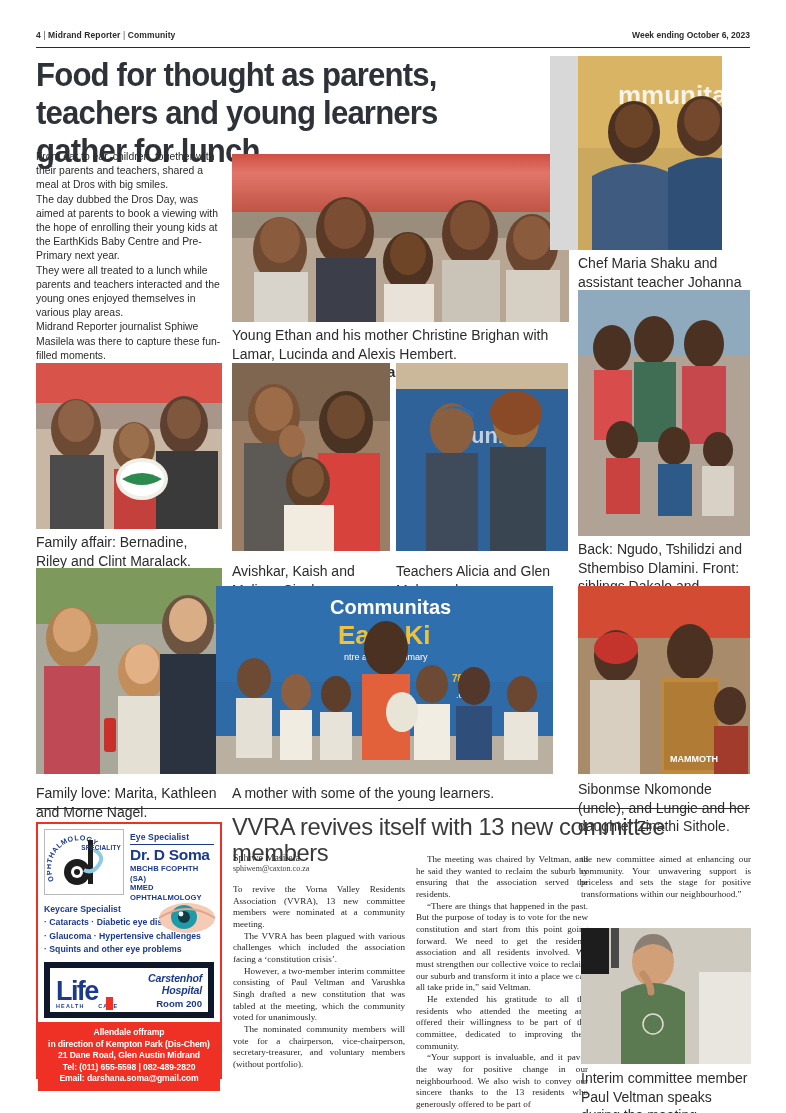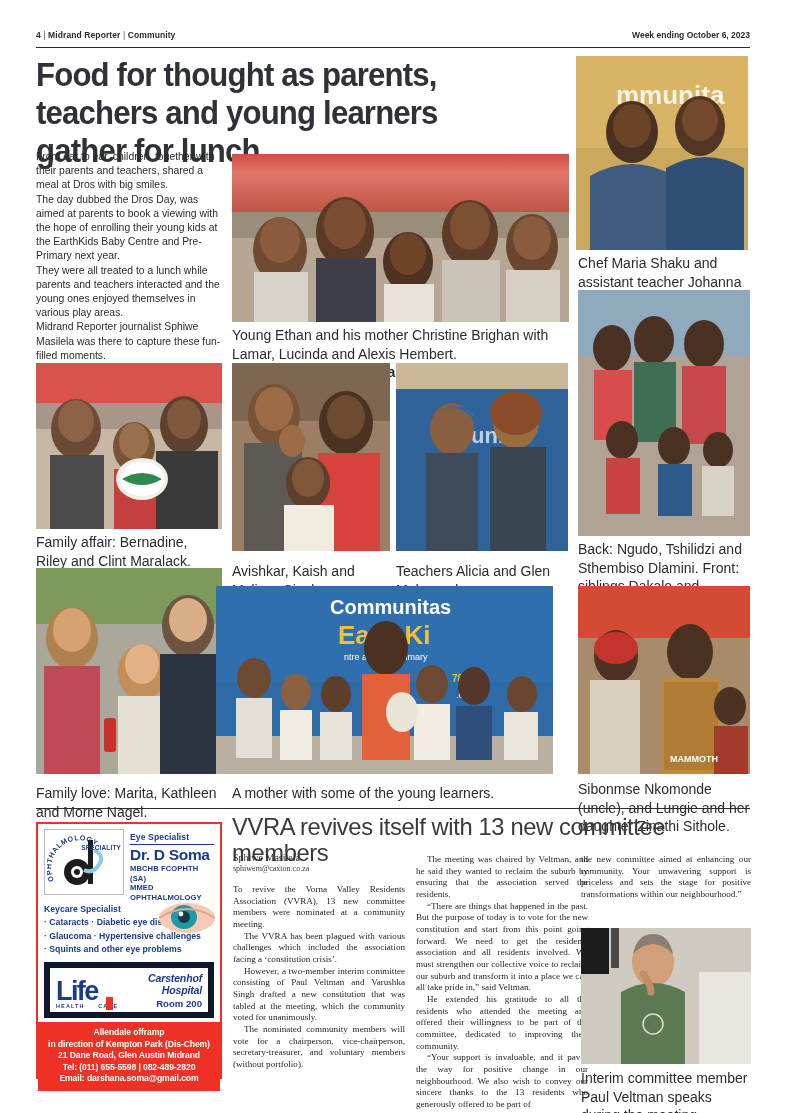--- a/index.html
+++ b/index.html
@@ -187,21 +187,21 @@
       <ellipse cx="300" cy="92" rx="26" ry="32" fill="#6a4530"></ellipse>
       <ellipse cx="300" cy="84" rx="19" ry="22" fill="#8a5b3c"></ellipse>
       <rect x="274" y="116" width="54" height="52" fill="#d5cfc4"></rect>
     </svg>
   </div>
   <div class="caption" style="left:232px; top:326px; width:340px;">
     <span>Young Ethan and his mother Christine Brighan with Lamar, Lucinda and Alexis Hembert.</span>
     <br><b>Photos: Sphiwe Masilela</b>
   </div>
 
-  <div class="photo" style="left:576px; top:56px; width:172px; height:194px;">
+  <div class="photo" style="left:550px; top:56px; width:172px; height:194px;padding-left:28px;">
     <svg width="172" height="194" viewBox="0 0 172 194" preserveAspectRatio="none">
       <rect width="172" height="194" fill="#caa95e"></rect>
       <rect y="0" width="172" height="92" fill="#d8b464"></rect>
       <text x="40" y="48" font-family="Liberation Sans" font-size="26" font-weight="bold" fill="#ffffff" opacity="0.85">mmunita</text>
       <ellipse cx="56" cy="76" rx="26" ry="31" fill="#4a3122"></ellipse>
       <ellipse cx="56" cy="70" rx="19" ry="22" fill="#6b4428"></ellipse>
       <path d="M14 120 q42 -24 84 0 v74 h-84 z" fill="#3f5b80"></path>
       <ellipse cx="124" cy="70" rx="25" ry="30" fill="#533524"></ellipse>
       <ellipse cx="124" cy="64" rx="18" ry="21" fill="#74482c"></ellipse>
       <path d="M90 112 q40 -22 78 0 v82 h-78 z" fill="#2f4f76"></path>

